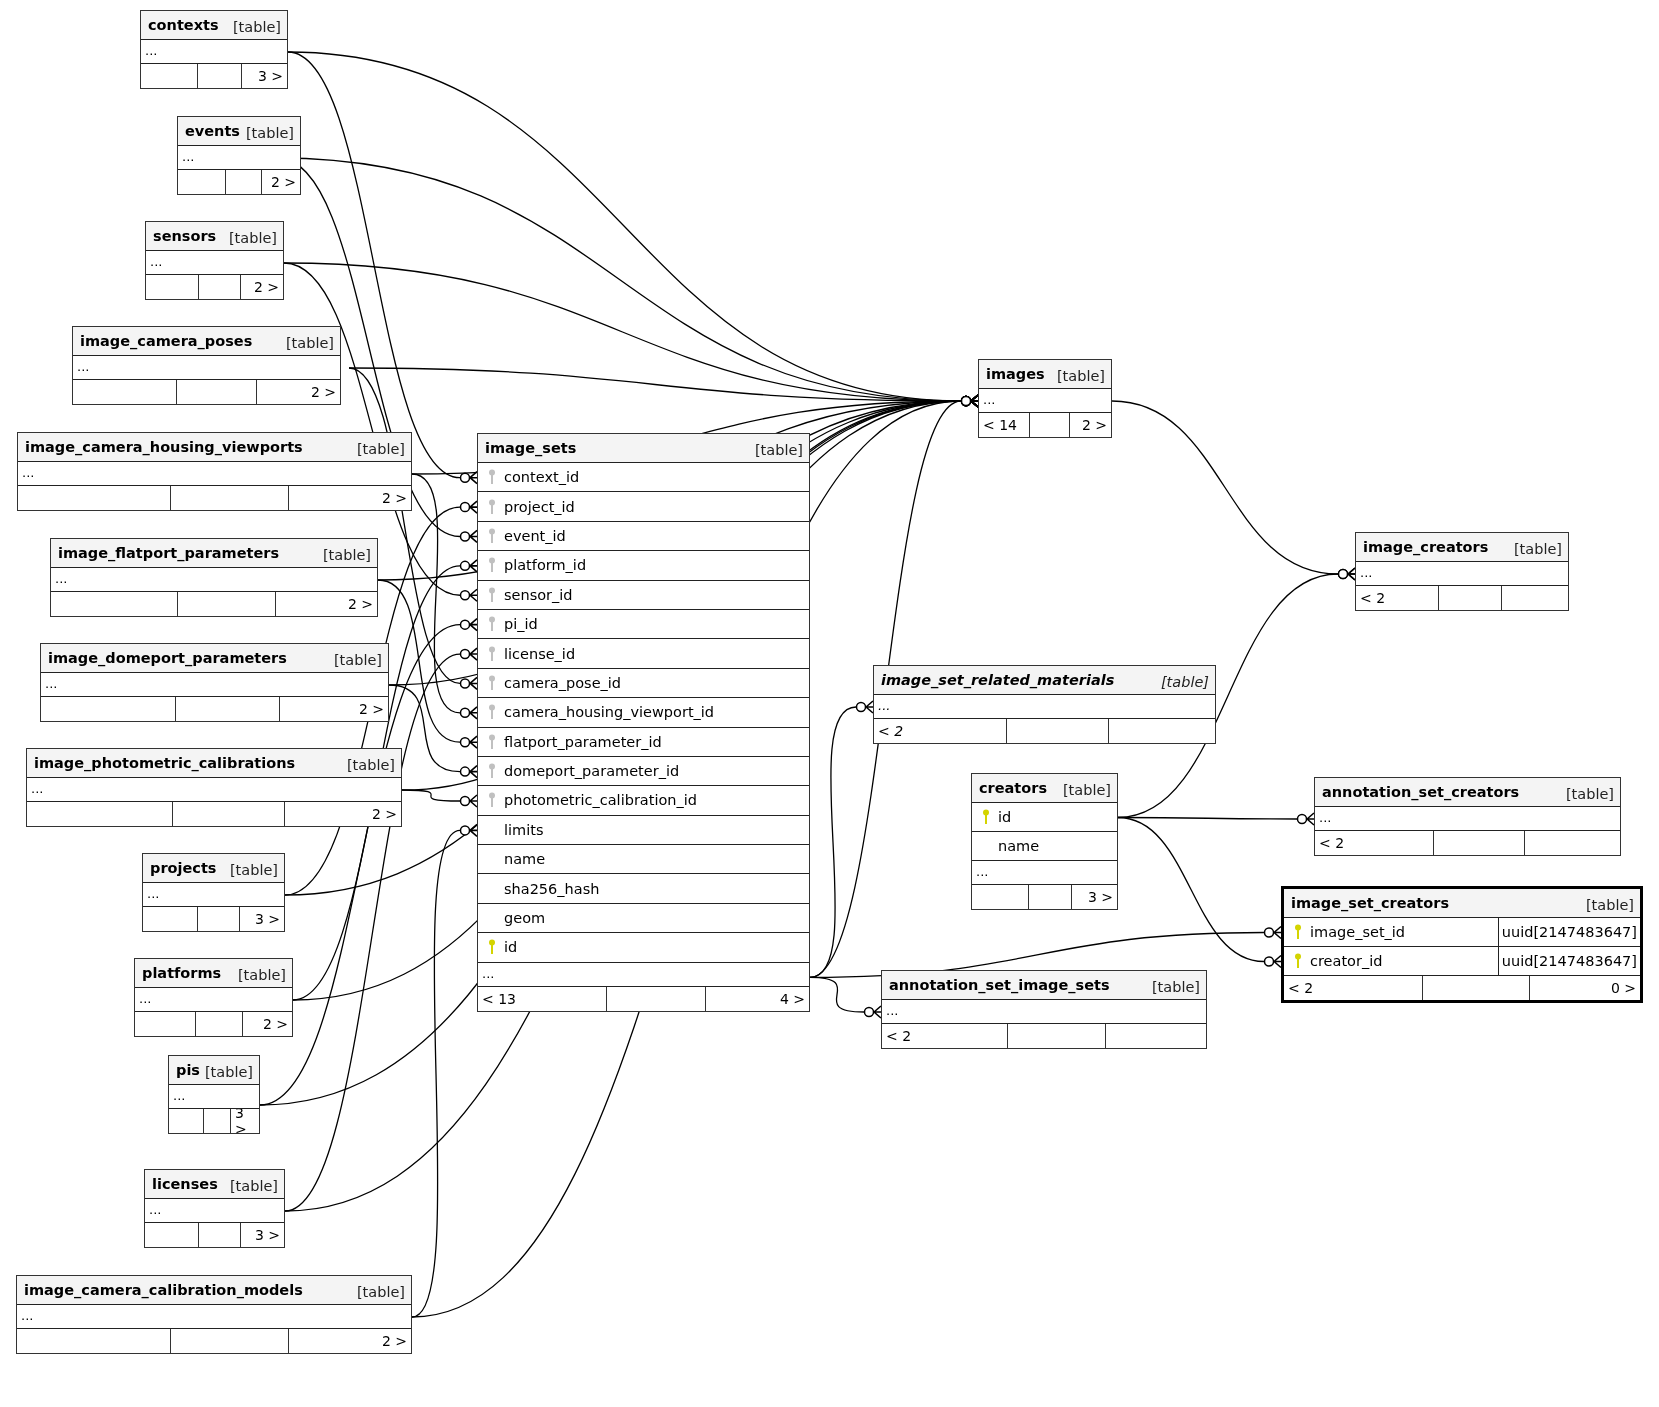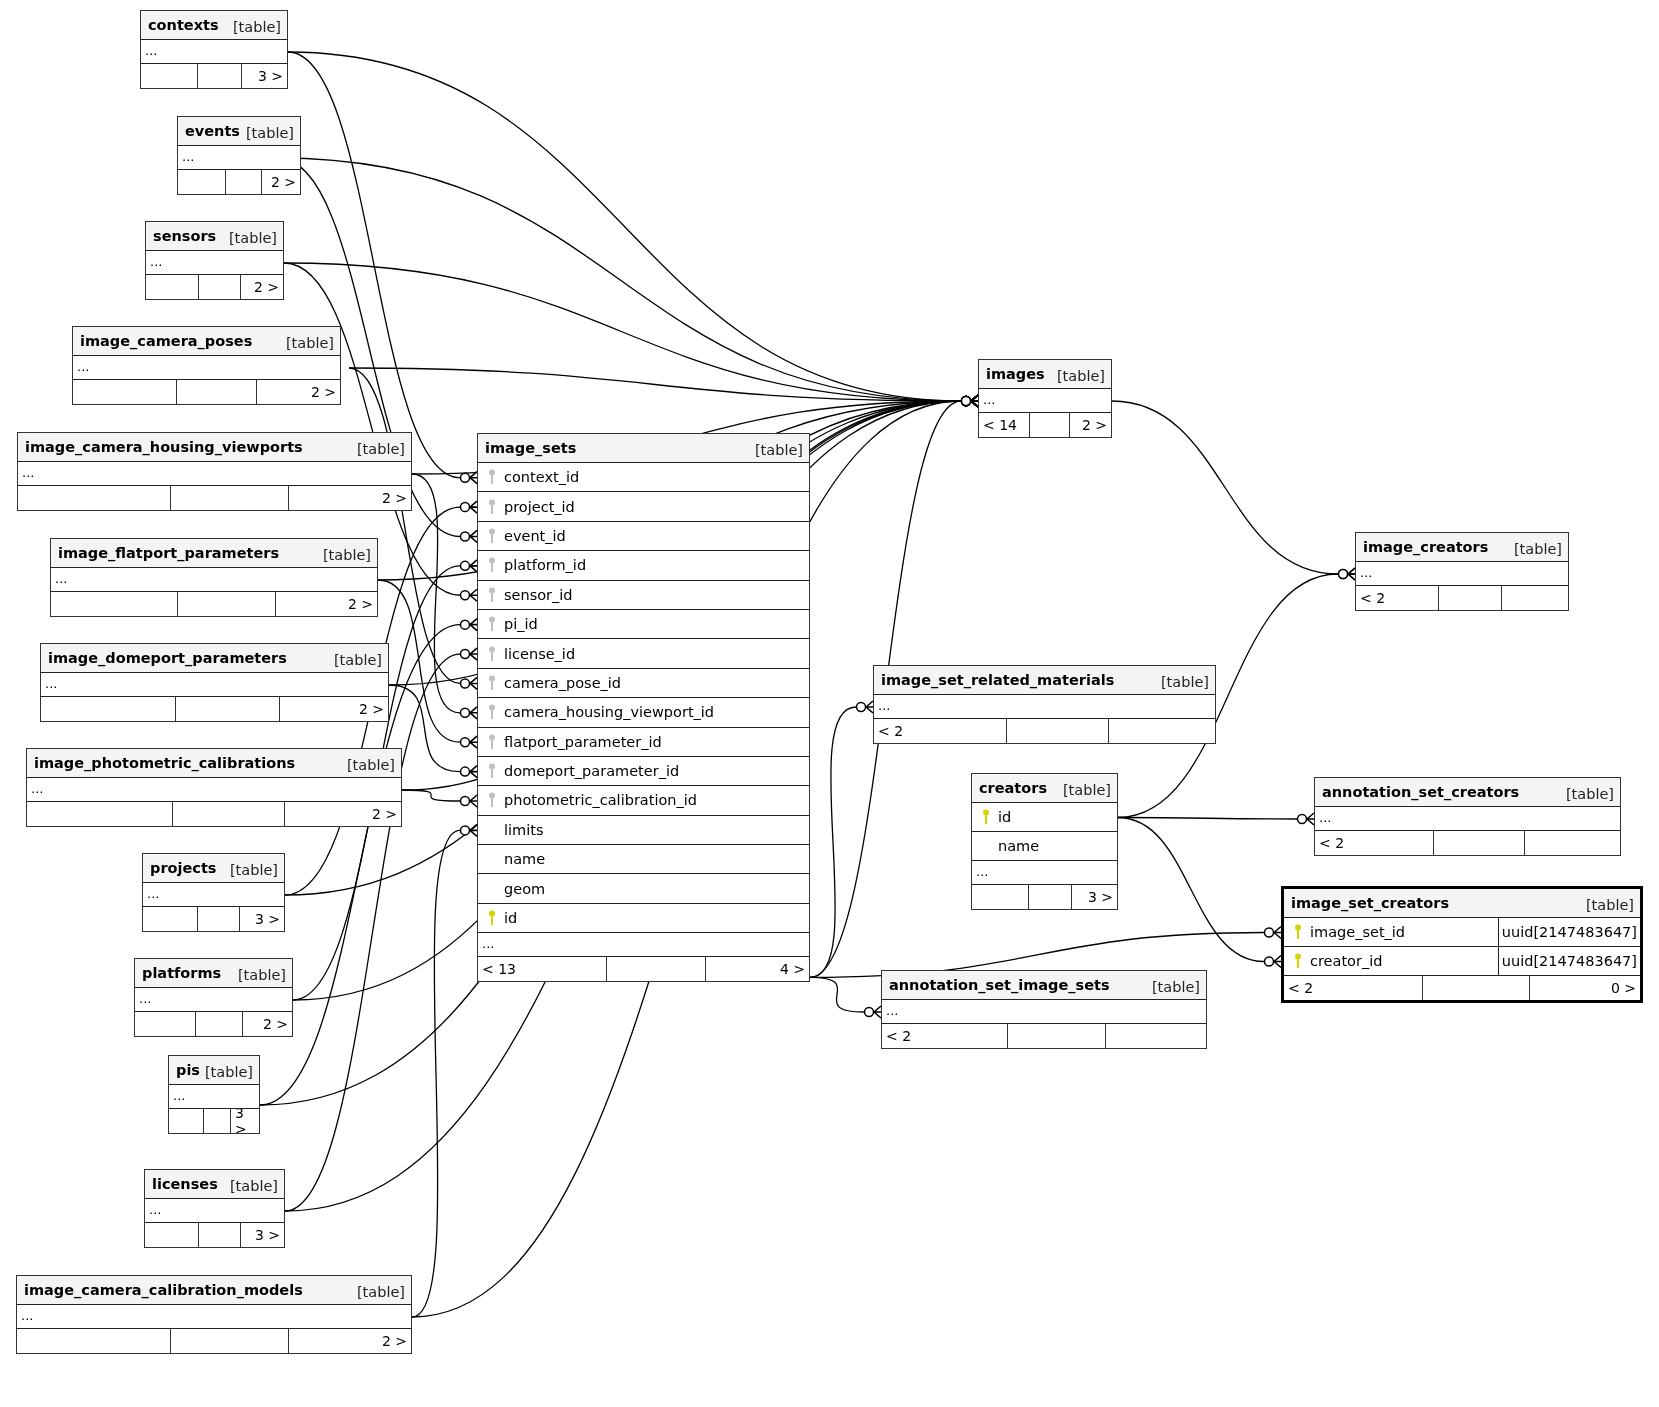--- a/index.html
+++ b/index.html
@@ -306,21 +306,21 @@
       <span class="nm">image_creators</span>
       <span class="kind">[table]</span>
     </div>
     <div class="row ellipsis">...</div>
     <div class="ftr">
       <span class="cell" style="width:39%">&lt; 2</span>
       <span class="cell" style="width:30%"></span>
       <span class="cell" style="width:31%"></span>
     </div>
   </div>
-<div class="tbl" id="t-image_set_related_materials" style="left:873px;top:665px;width:343px;">
+<div class="tbl" id="t-image_set_related_materials" style="left:873px;top:665px;width:343px;font-style:italic;">
     <div class="hdr">
       <span class="nm">image_set_related_materials</span>
       <span class="kind">[table]</span>
     </div>
     <div class="row ellipsis">...</div>
     <div class="ftr">
       <span class="cell" style="width:39%">&lt; 2</span>
       <span class="cell" style="width:30%"></span>
       <span class="cell" style="width:31%"></span>
     </div>
@@ -463,20 +463,24 @@
       </span>
       <span class="col">photometric_calibration_id</span>
     </div>
     <div class="row" style="height:29.4px">
       <span class="key"></span>
       <span class="col">limits</span>
     </div>
     <div class="row" style="height:29.4px">
       <span class="key"></span>
       <span class="col">name</span>
+    </div>
+    <div class="row" style="height:29.4px">
+      <span class="key"></span>
+      <span class="col">sha256_hash</span>
     </div>
     <div class="row" style="height:29.4px">
       <span class="key"></span>
       <span class="col">geom</span>
     </div>
     <div class="row" style="height:29.4px">
       <span class="key">
         <svg width="8" height="16" viewBox="0 0 8 16">
           <circle cx="4" cy="3.5" r="3" fill="#d4d400"></circle>
           <rect x="3" y="5" width="2" height="10" fill="#d4d400"></rect>

